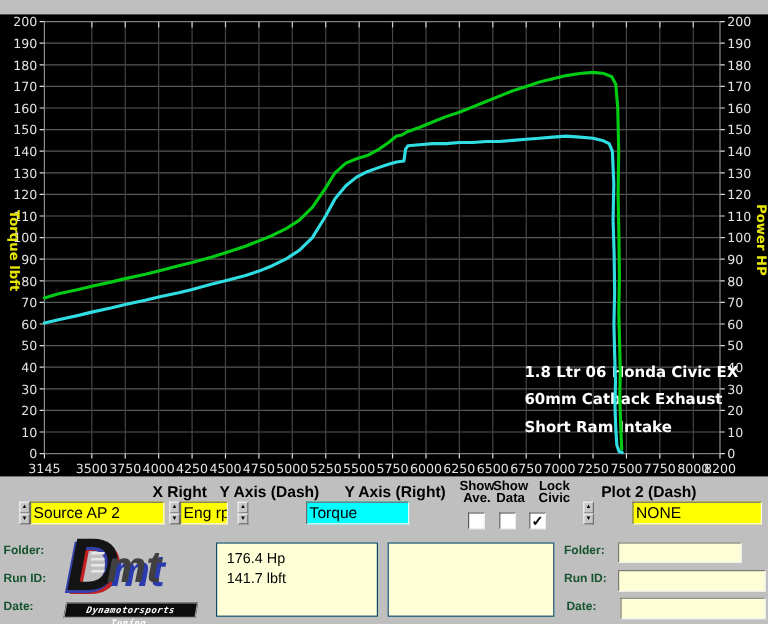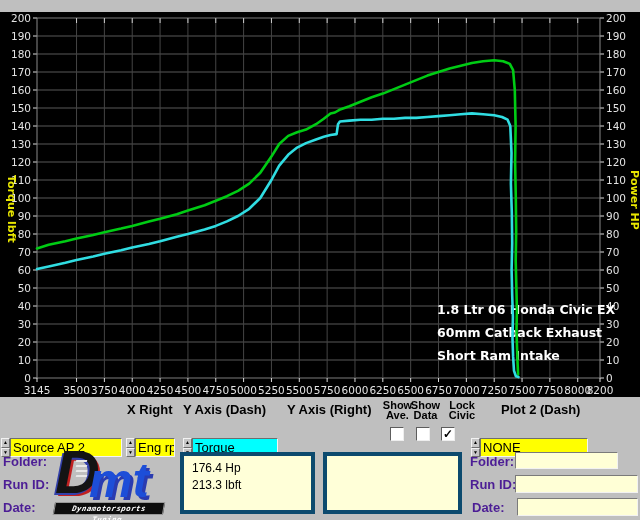--- a/index.html
+++ b/index.html
@@ -17,38 +17,38 @@
   svg text { font-family:"DejaVu Sans", sans-serif; font-size:10.5px; fill:#e3e3e3; }
   svg text.axis-title { fill:#e8e600; font-weight:bold; font-size:11px; }
   svg text.annot { fill:#ffffff; font-weight:bold; font-size:12.5px; }
 
   
   .lbl { position:absolute; font-size:13px; font-weight:bold; color:#000; white-space:nowrap; }
   .plot1-lbl { background:#ffff00; border:1px solid #a8a000; padding:0 4px; }
   .cb-lbl { position:absolute; font-size:11px; font-weight:bold; text-align:center; line-height:10px; color:#000; }
 
   
-  .combo { position:absolute; top:438px; height:29px; display:flex; }
+  .combo { position:absolute; top:418px; height:29px; display:flex;padding-left:15px; }
   .spinner { width:9px; height:19px; display:flex; flex-direction:column; }
   .spin-btn { flex:1; background:#c6c6c6; border:1px solid; border-color:#f2f2f2 #6e6e6e #6e6e6e #f2f2f2; font-size:5px; line-height:7px; text-align:center; color:#000; }
   .combo-field { height:19px; border:1px solid; border-color:#6e6e6e #f4f4f4 #f4f4f4 #6e6e6e; font-size:13px; line-height:17px; padding-left:2px; overflow:hidden; white-space:nowrap; color:#000; }
 
   
   .checkbox { position:absolute; top:427px; width:14px; height:14px; background:#fff; border:1px solid; border-color:#5d5d5d #eee #eee #5d5d5d; font-size:12px; font-weight:bold; line-height:13px; text-align:center; color:#000; }
 
   
-  .field-lbl { position:absolute; font-size:13px; font-weight:bold; color:#4c1d95; }
+  .field-lbl { position:absolute; font-size:10px; font-weight:bold; color:#14532d; }
   .text-field { position:absolute; background:#ffffd6; border:1px solid; border-color:#7a7a7a #f2f2f2 #f2f2f2 #7a7a7a; }
-  .value-box { position:absolute; width:135px; height:62px; background:#ffffd8; border:4px solid #0c4a6e; padding:4px 8px; font-size:12px; line-height:17px; color:#000; }
+  .value-box { position:absolute; width:135px; height:62px; background:#ffffd8; border:1px solid #0c4a6e; padding:4px 8px; font-size:12px; line-height:17px; color:#000; }
 
   
   .logo { position:absolute; left:53px; top:446px; width:114px; height:72px; font-style:italic; }
   .logo-d { position:absolute; left:2px; top:-10px; font-size:62px; font-weight:900; color:#141414; text-shadow:-2px 2px 0 #3340aa, 2px 3px 0 #c02020; }
   .logo-stripe { position:absolute; left:23px; width:11px; height:2px; background:#e8e8e8; transform:skewX(-18deg); }
-  .logo-mt { position:absolute; left:36px; top:6px; font-size:49px; font-weight:900; color:#1d4ed8; text-shadow:3px 3px 0 #2a3bb0; }
+  .logo-mt { position:absolute; left:36px; top:6px; font-size:37px; font-weight:900; color:#404040; text-shadow:3px 3px 0 #2a3bb0; }
   .logo-banner { position:absolute; left:1px; bottom:3px; width:110px; height:13px; background:#0d0d0d; border:1px solid #999; transform:skewX(-10deg); color:#fff; font-family:"DejaVu Sans Mono", monospace; font-size:7.5px; font-weight:bold; text-align:center; line-height:11px; letter-spacing:0.4px; }
 </style>
 </head>
 <body>
 
 <div id="app">
 
   <div class="topbar">
     <span class="tb-comp">Comparison:</span>
     <span class="tb-corr">Correction-Method: SAE</span>
@@ -283,23 +283,23 @@
         <div class="spin-btn">▲</div>
         <div class="spin-btn">▼</div>
       </div>
     <div class="combo-field" style="width:40px; background:#ffff00;">Eng rpm</div>
   </div>
   <div class="combo" style="left:183px;">
     <div class="spinner">
         <div class="spin-btn">▲</div>
         <div class="spin-btn">▼</div>
       </div>
-    <div class="combo-field" style="width:86px; background:#00ffff;">Torque</div>
-  </div>
-  <div class="combo" style="left:471px;">
+    <div class="combo-field" style="width:86px; background:#00ffff;margin-left:48px;">Torque</div>
+  </div>
+  <div class="combo" style="left:471px;gap:32px;">
     <div class="spinner">
         <div class="spin-btn">▲</div>
         <div class="spin-btn">▼</div>
       </div>
     <div class="combo-field" style="width:108px; background:#ffff00;">NONE</div>
   </div>
 
   <div class="checkbox" style="left:390px;"></div>
   <div class="checkbox" style="left:416px;"></div>
   <div class="checkbox" style="left:441px;"><span>✓</span></div>
@@ -313,21 +313,21 @@
     <div class="logo-stripe" style="top:14px;"></div>
     <div class="logo-stripe" style="top:19px;"></div>
     <div class="logo-stripe" style="top:24px;"></div>
     <div class="logo-stripe" style="top:29px;"></div>
     <div class="logo-mt">mt</div>
     <div class="logo-banner">Dynamotorsports Tuning</div>
   </div>
 
   <div class="value-box" style="left:180px; top:452px;">
     <div>176.4 Hp</div>
-    <div>213.3 lbft</div>
+    <div>141.7 lbft</div>
   </div>
   <div class="value-box" style="left:323px; top:452px; width:139px;"></div>
 
   <div class="field-lbl" style="left:470px; top:454px;">Folder:</div>
   <div class="field-lbl" style="left:470px; top:477px;">Run ID:</div>
   <div class="field-lbl" style="left:472px; top:500px;">Date:</div>
   <div class="text-field" style="left:515px; top:452px; width:103px; height:17px;"></div>
   <div class="text-field" style="left:515px; top:475px; width:123px; height:18px;"></div>
   <div class="text-field" style="left:517px; top:498px; width:121px; height:18px;"></div>
 

